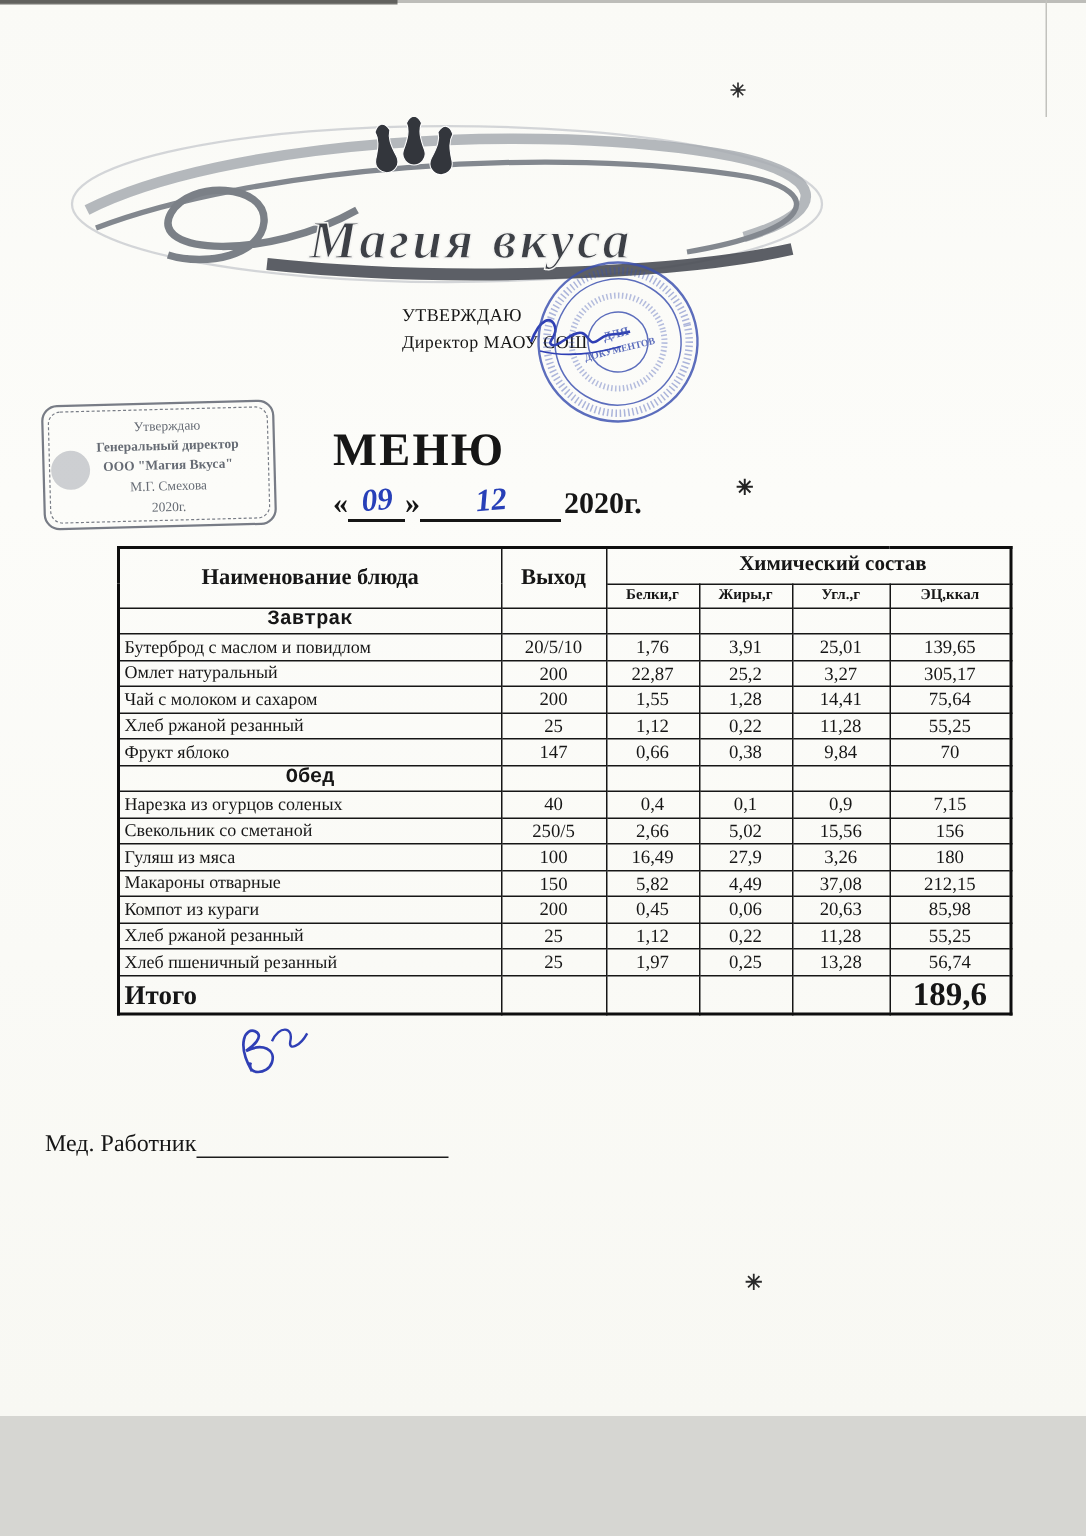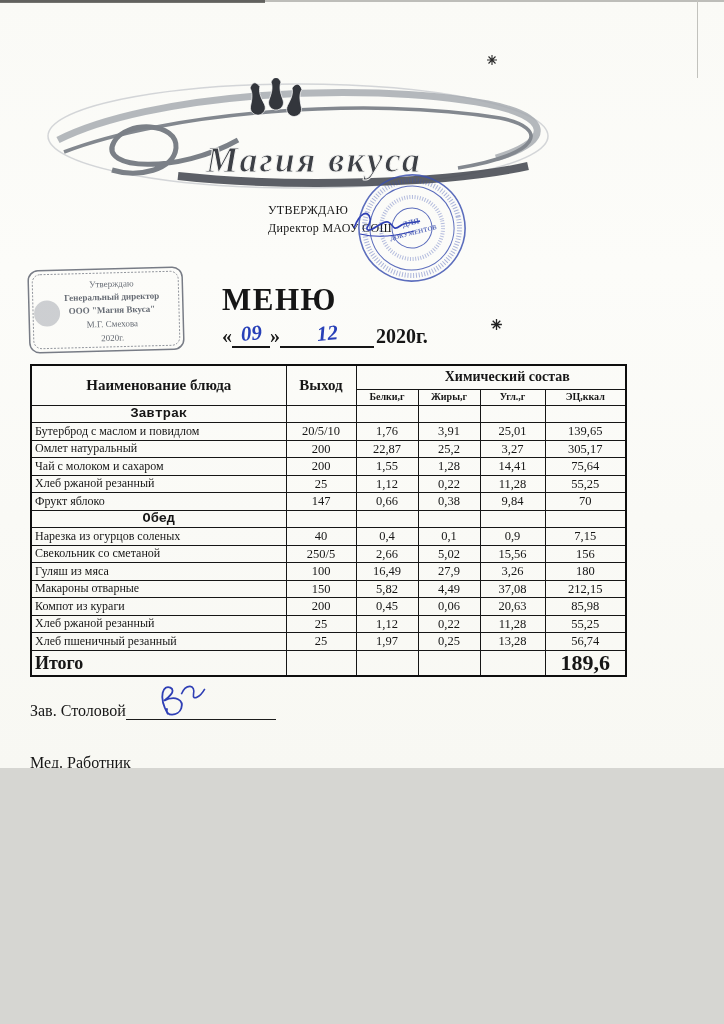--- a/index.html
+++ b/index.html
@@ -1,20 +1,20 @@
 <!DOCTYPE html>
 <html><head>
 <meta charset="utf-8">
 <style>
   * { margin:0; padding:0; box-sizing:border-box; }
   html,body { background:#d6d6d2; }
   body { font-family:"Liberation Serif", serif; color:#161616; }
 
   .page {
-    position:relative; width:724px; height:768px; margin:0 auto;
+    position:relative; width:724px; height:944px; margin:0 auto;
     background:linear-gradient(180deg,#fafaf6 0%,#fcfcf9 35%,#f8f8f3 100%);
     overflow:hidden;
   }
 
   
   .art { position:absolute; }
   .art-top    { left:0; top:0; width:724px; height:2px; background:#8a8a86; opacity:.55; }
   .art-top2   { left:0; top:0; width:265px; height:3px; background:#3a3a38; opacity:.7; }
   .art-bottom { left:24px; top:1004px; width:672px; height:10px; background:#171717; border-radius:6px/4px; transform:rotate(-.2deg); }
   .art-bottom2{ left:60px; top:1014px; width:560px; height:3px; background:#3c3c3a; opacity:.6; }
@@ -36,21 +36,21 @@
   .doc-title { position:absolute; left:222px; top:282px; font-size:31px; font-weight:bold; letter-spacing:1.5px; }
   .date-line { position:absolute; left:222px; top:316px; height:32px; display:flex; align-items:flex-end; font-size:20px; font-weight:bold; }
   .d-seg { display:inline-block; border-bottom:2px solid #161616; text-align:center; }
   .d-day   { width:38px; }
   .d-month { width:94px; }
   .d-year  { margin-left:2px; }
   .hand { color:#2840b8; font-style:italic; font-weight:bold; font-size:21px; display:inline-block; transform:rotate(-5deg); }
 
   
   .table-wrap { position:absolute; left:30px; top:364px; }
-  .menu-table { border-collapse:collapse; table-layout:fixed; width:595px; border:2px solid #0e0e0e; }
+  .menu-table { border-collapse:collapse; table-layout:fixed; width:595px; border:2px solid #0e0e0e;margin-left:48px; }
   .menu-table th, .menu-table td { border:1px solid #161616; padding:0 3px; line-height:1.12; overflow:hidden; white-space:nowrap; }
   .menu-table th { font-weight:bold; text-align:center; }
   th.dish-h { font-size:15px; }
   th.out-h  { font-size:15px; }
   th.chem-h { font-size:14px; height:24px;padding-left:36px; }
   th.sub-h  { font-size:10px; height:16px; }
   .menu-table td { height:17.5px; }
   .cell-dish   { text-align:left; padding-left:5px; font-size:12px; }
   .cell-num    { text-align:center; font-size:12.5px; }
   .cell-section{ text-align:center; font-weight:bold; font-size:13.5px;font-family:Liberation Mono, monospace; }
@@ -273,23 +273,20 @@
           <td></td>
           <td></td>
           <td></td>
           <td></td>
           <td class="total-value">189,6</td>
         </tr>
       </tfoot>
     </table>
   </div>
 
-  <div class="sig-row" style="top:702px">
-    <span>Зав. Столовой</span><span class="uline w150"></span>
-  </div>
   <svg class="chef-sign" viewBox="0 0 66 42">
     <path d="M16,34 C8,14 16,4 22,8 C28,12 18,18 14,20 C26,16 34,22 30,30 C26,38 12,36 16,28" fill="none" stroke="#2f3fb5" stroke-width="1.8"></path>
     <path d="M32,16 C38,6 48,8 44,18 C42,24 50,22 56,14" fill="none" stroke="#2f3fb5" stroke-width="1.6"></path>
   </svg>
   <div class="sig-row" style="top:754px">
     <span>Мед. Работник</span><span class="uline w168"></span>
   </div>
 
   <svg class="mark" style="left:486px; top:54px" width="12" height="12" viewBox="0 0 12 12">
     <path d="M6,1 L6,11 M1,6 L11,6 M2.5,2.5 L9.5,9.5 M9.5,2.5 L2.5,9.5" stroke="#2a2a2a" stroke-width="1.1"></path>

